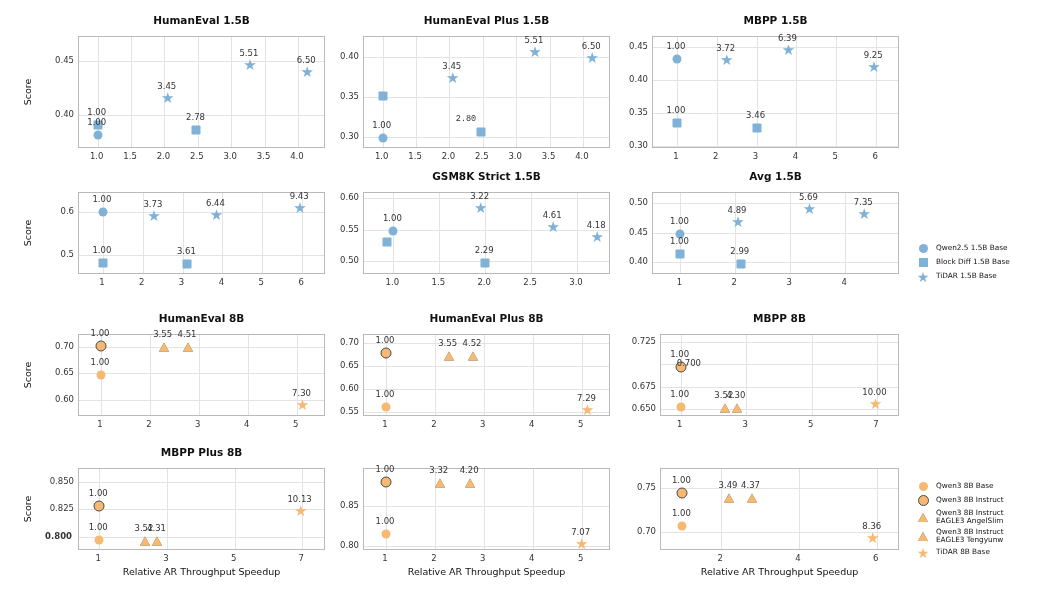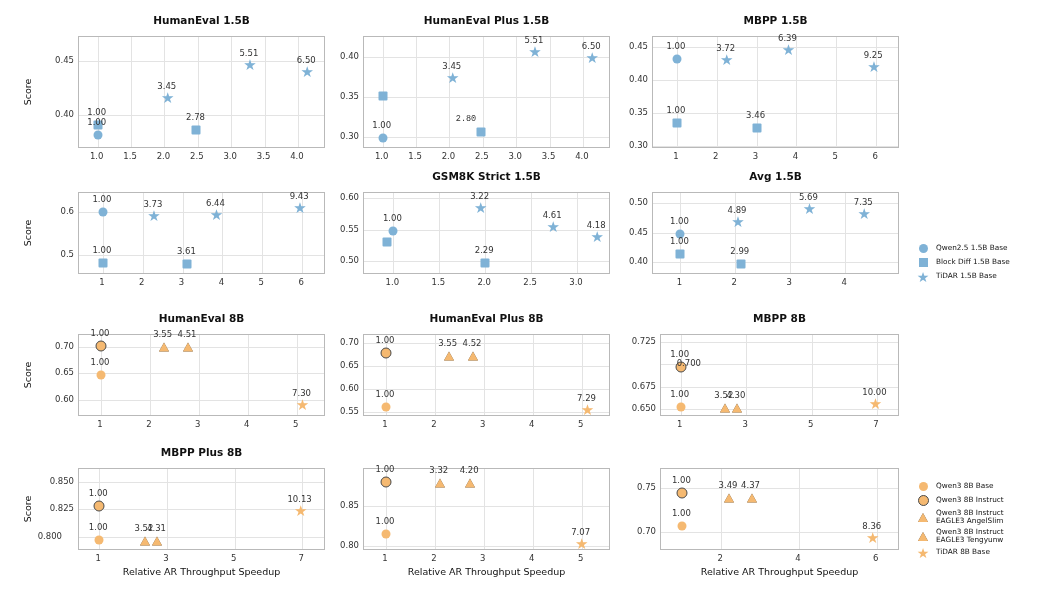--- a/index.html
+++ b/index.html
@@ -396,21 +396,21 @@
         <div class="marker m-circle" style="width: 9px; height: 9px; background: rgb(245, 185, 113); border: 1.4px solid rgb(74, 74, 74); left: 20.3014px; top: 37.1733px;"></div>
         <div class="marker m-circle" style="width: 9px; height: 9px; background: rgb(245, 185, 113); left: 20.3014px; top: 71.0667px;"></div>
         <div class="marker m-tri" style="border-left-width: 5.5px; border-right-width: 5.5px; border-bottom-width: 9.5px; border-bottom-color: rgb(245, 185, 113); filter: drop-shadow(rgb(74, 74, 74) 0px 0px 0.4px); left: 65.9795px; top: 72.16px;"></div>
         <div class="marker m-tri" style="border-left-width: 5.5px; border-right-width: 5.5px; border-bottom-width: 9.5px; border-bottom-color: rgb(245, 185, 113); filter: drop-shadow(rgb(74, 74, 74) 0px 0px 0.4px); left: 78.4986px; top: 72.16px;"></div>
         <div class="marker m-star" style="color: rgb(245, 185, 113); width: 16px; height: 16px; left: 221.623px; top: 42.64px;">★</div>
       </div>
       <div class="tick-x" style="left: 90.3014px; top: 107px;">1</div>
       <div class="tick-x" style="left: 157.973px; top: 107px;">3</div>
       <div class="tick-x" style="left: 225.644px; top: 107px;">5</div>
       <div class="tick-x" style="left: 293.315px; top: 107px;">7</div>
-      <div class="tick-y" style="left: 54px; top: 89.7867px;">0.800</div>
+      <div class="tick-y" style="left: 64px; top: 89.7867px; font-weight: bold;">0.800</div>
       <div class="tick-y" style="left: 66px; top: 62.4533px;">0.825</div>
       <div class="tick-y" style="left: 66px; top: 35.12px;">0.850</div>
       <div class="pt-label" style="left: 90.3014px; top: 52.1733px;">1.00</div>
       <div class="pt-label" style="left: 90.3014px; top: 86.0667px;">1.00</div>
       <div class="pt-label" style="left: 135.979px; top: 87.16px;">3.52</div>
       <div class="pt-label" style="left: 148.499px; top: 87.16px;">4.31</div>
       <div class="pt-label" style="left: 291.623px; top: 57.64px;">10.13</div>
       <div class="ylabel" style="left: 14px; top: 63px;">Score</div>
       <div class="xlabel" style="left: 193.5px; top: 120px;">Relative AR Throughput Speedup</div>
     </div>

